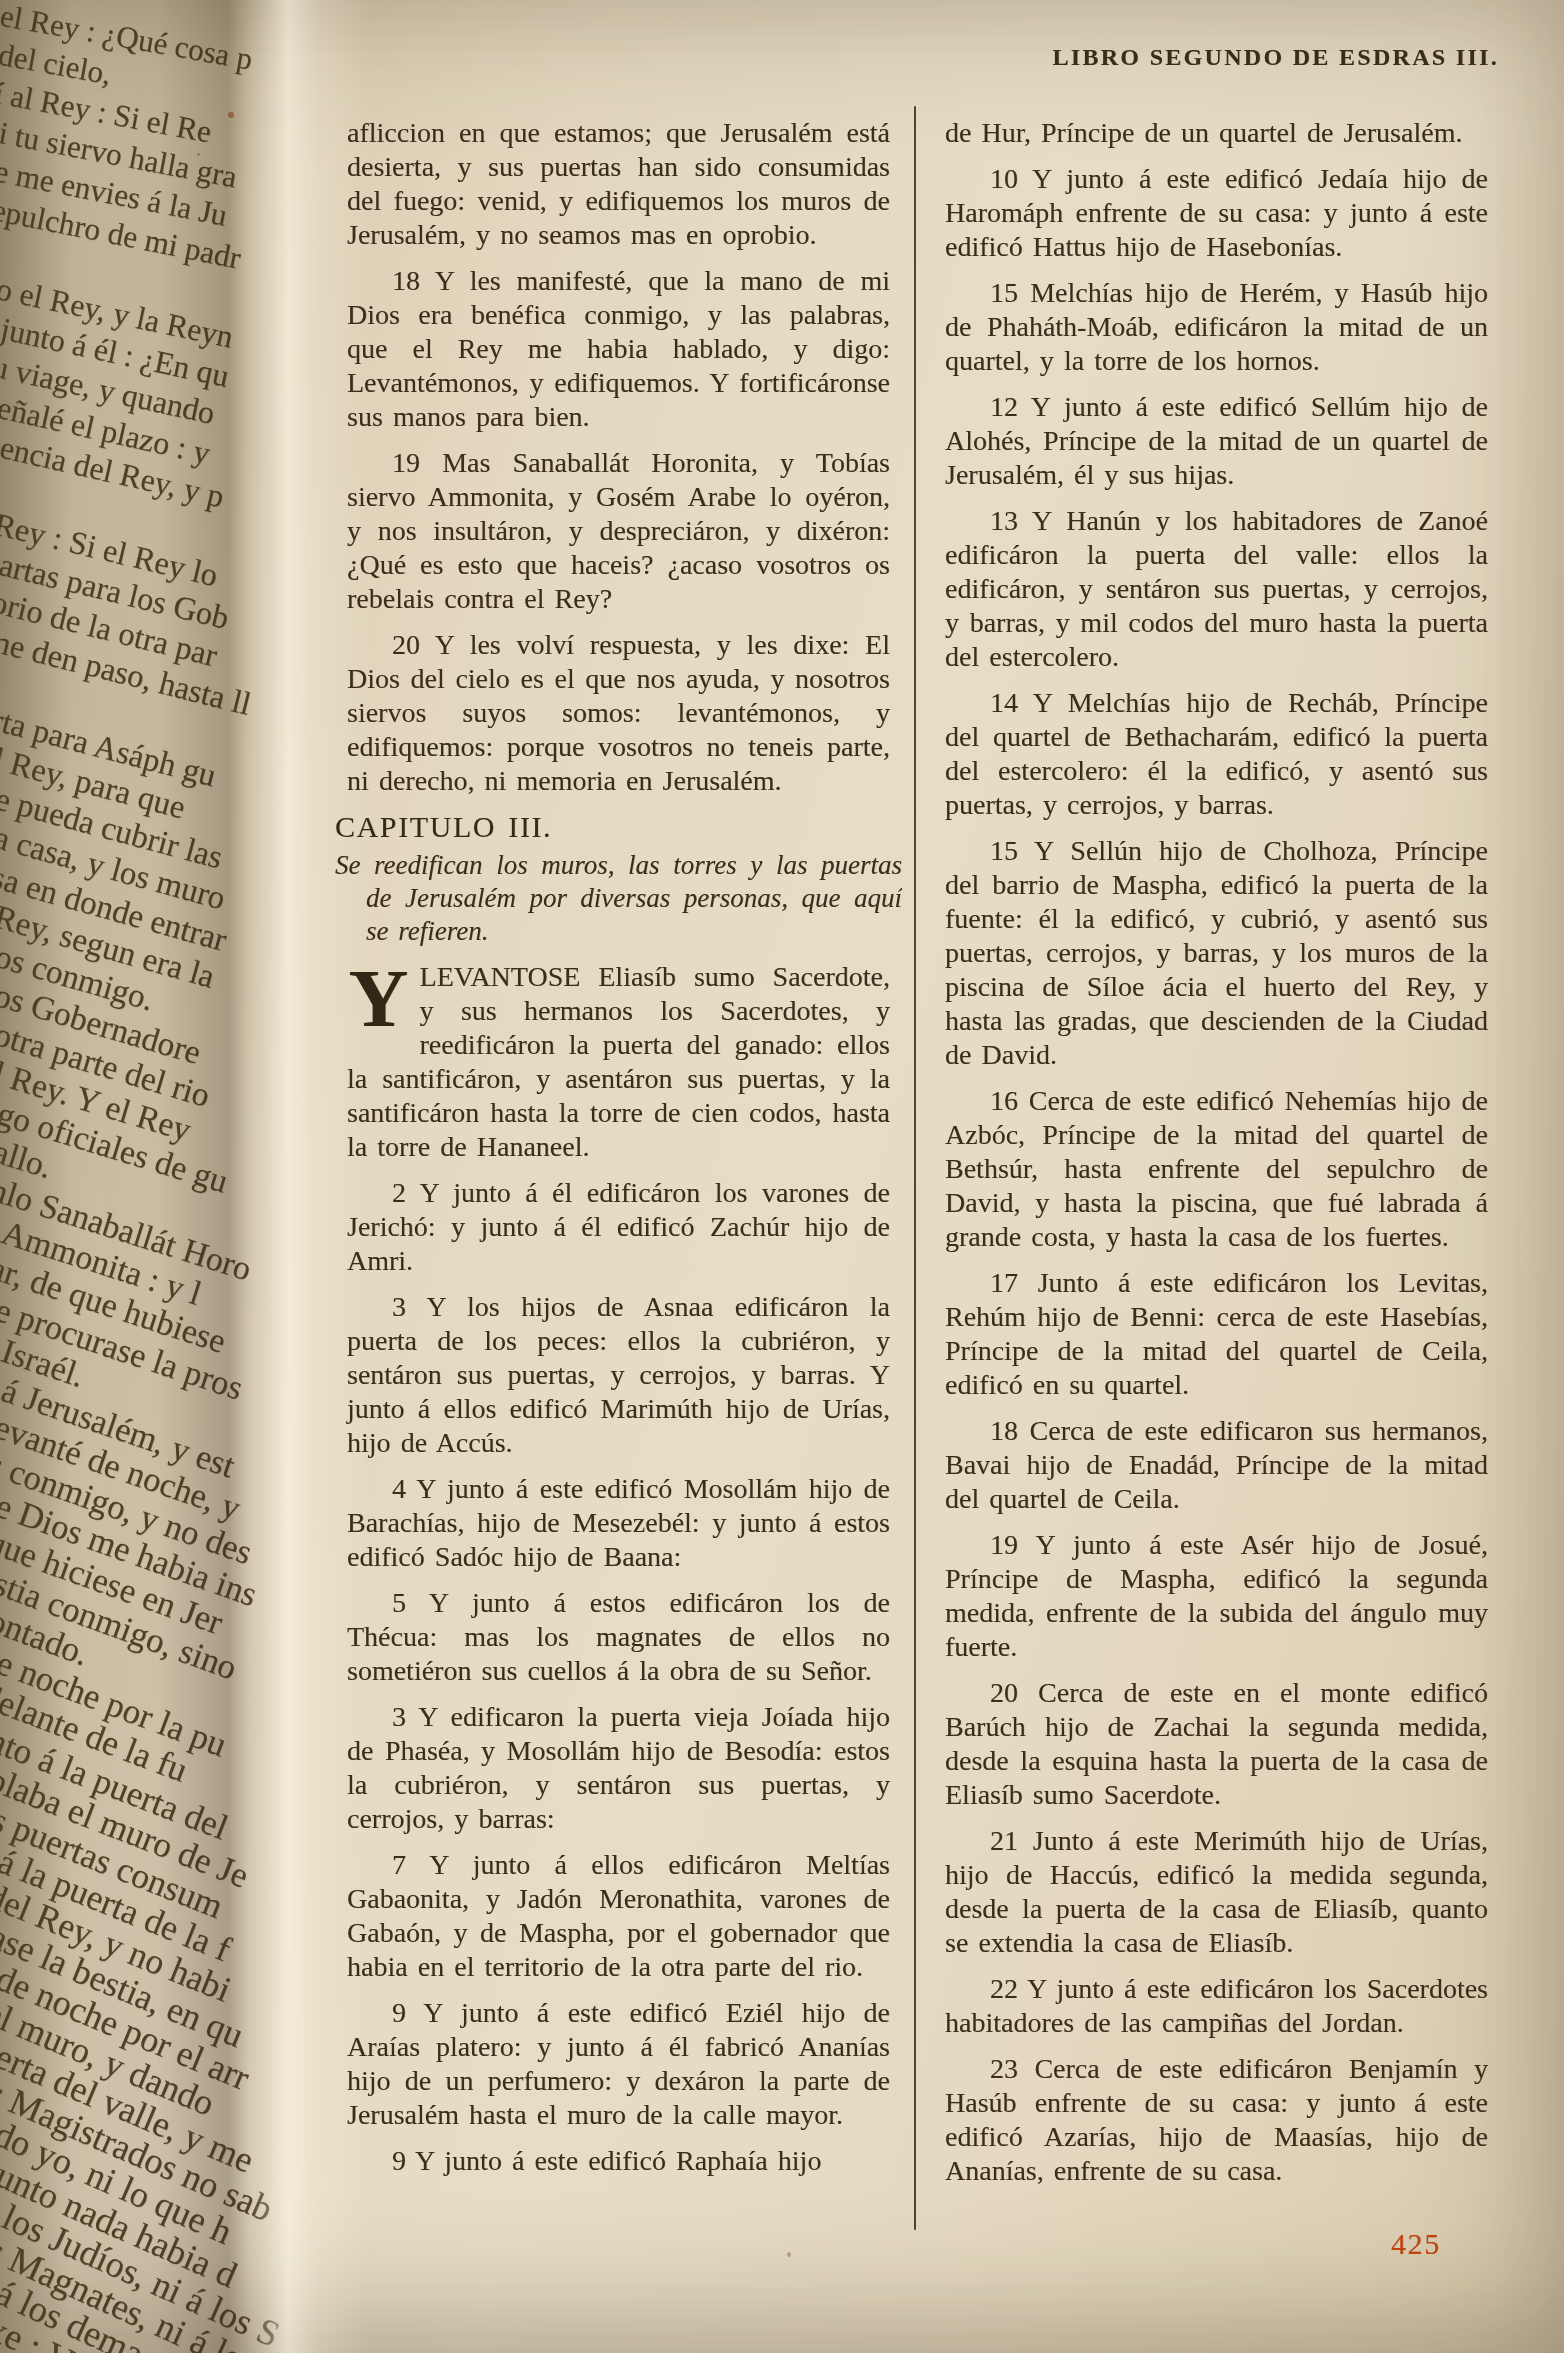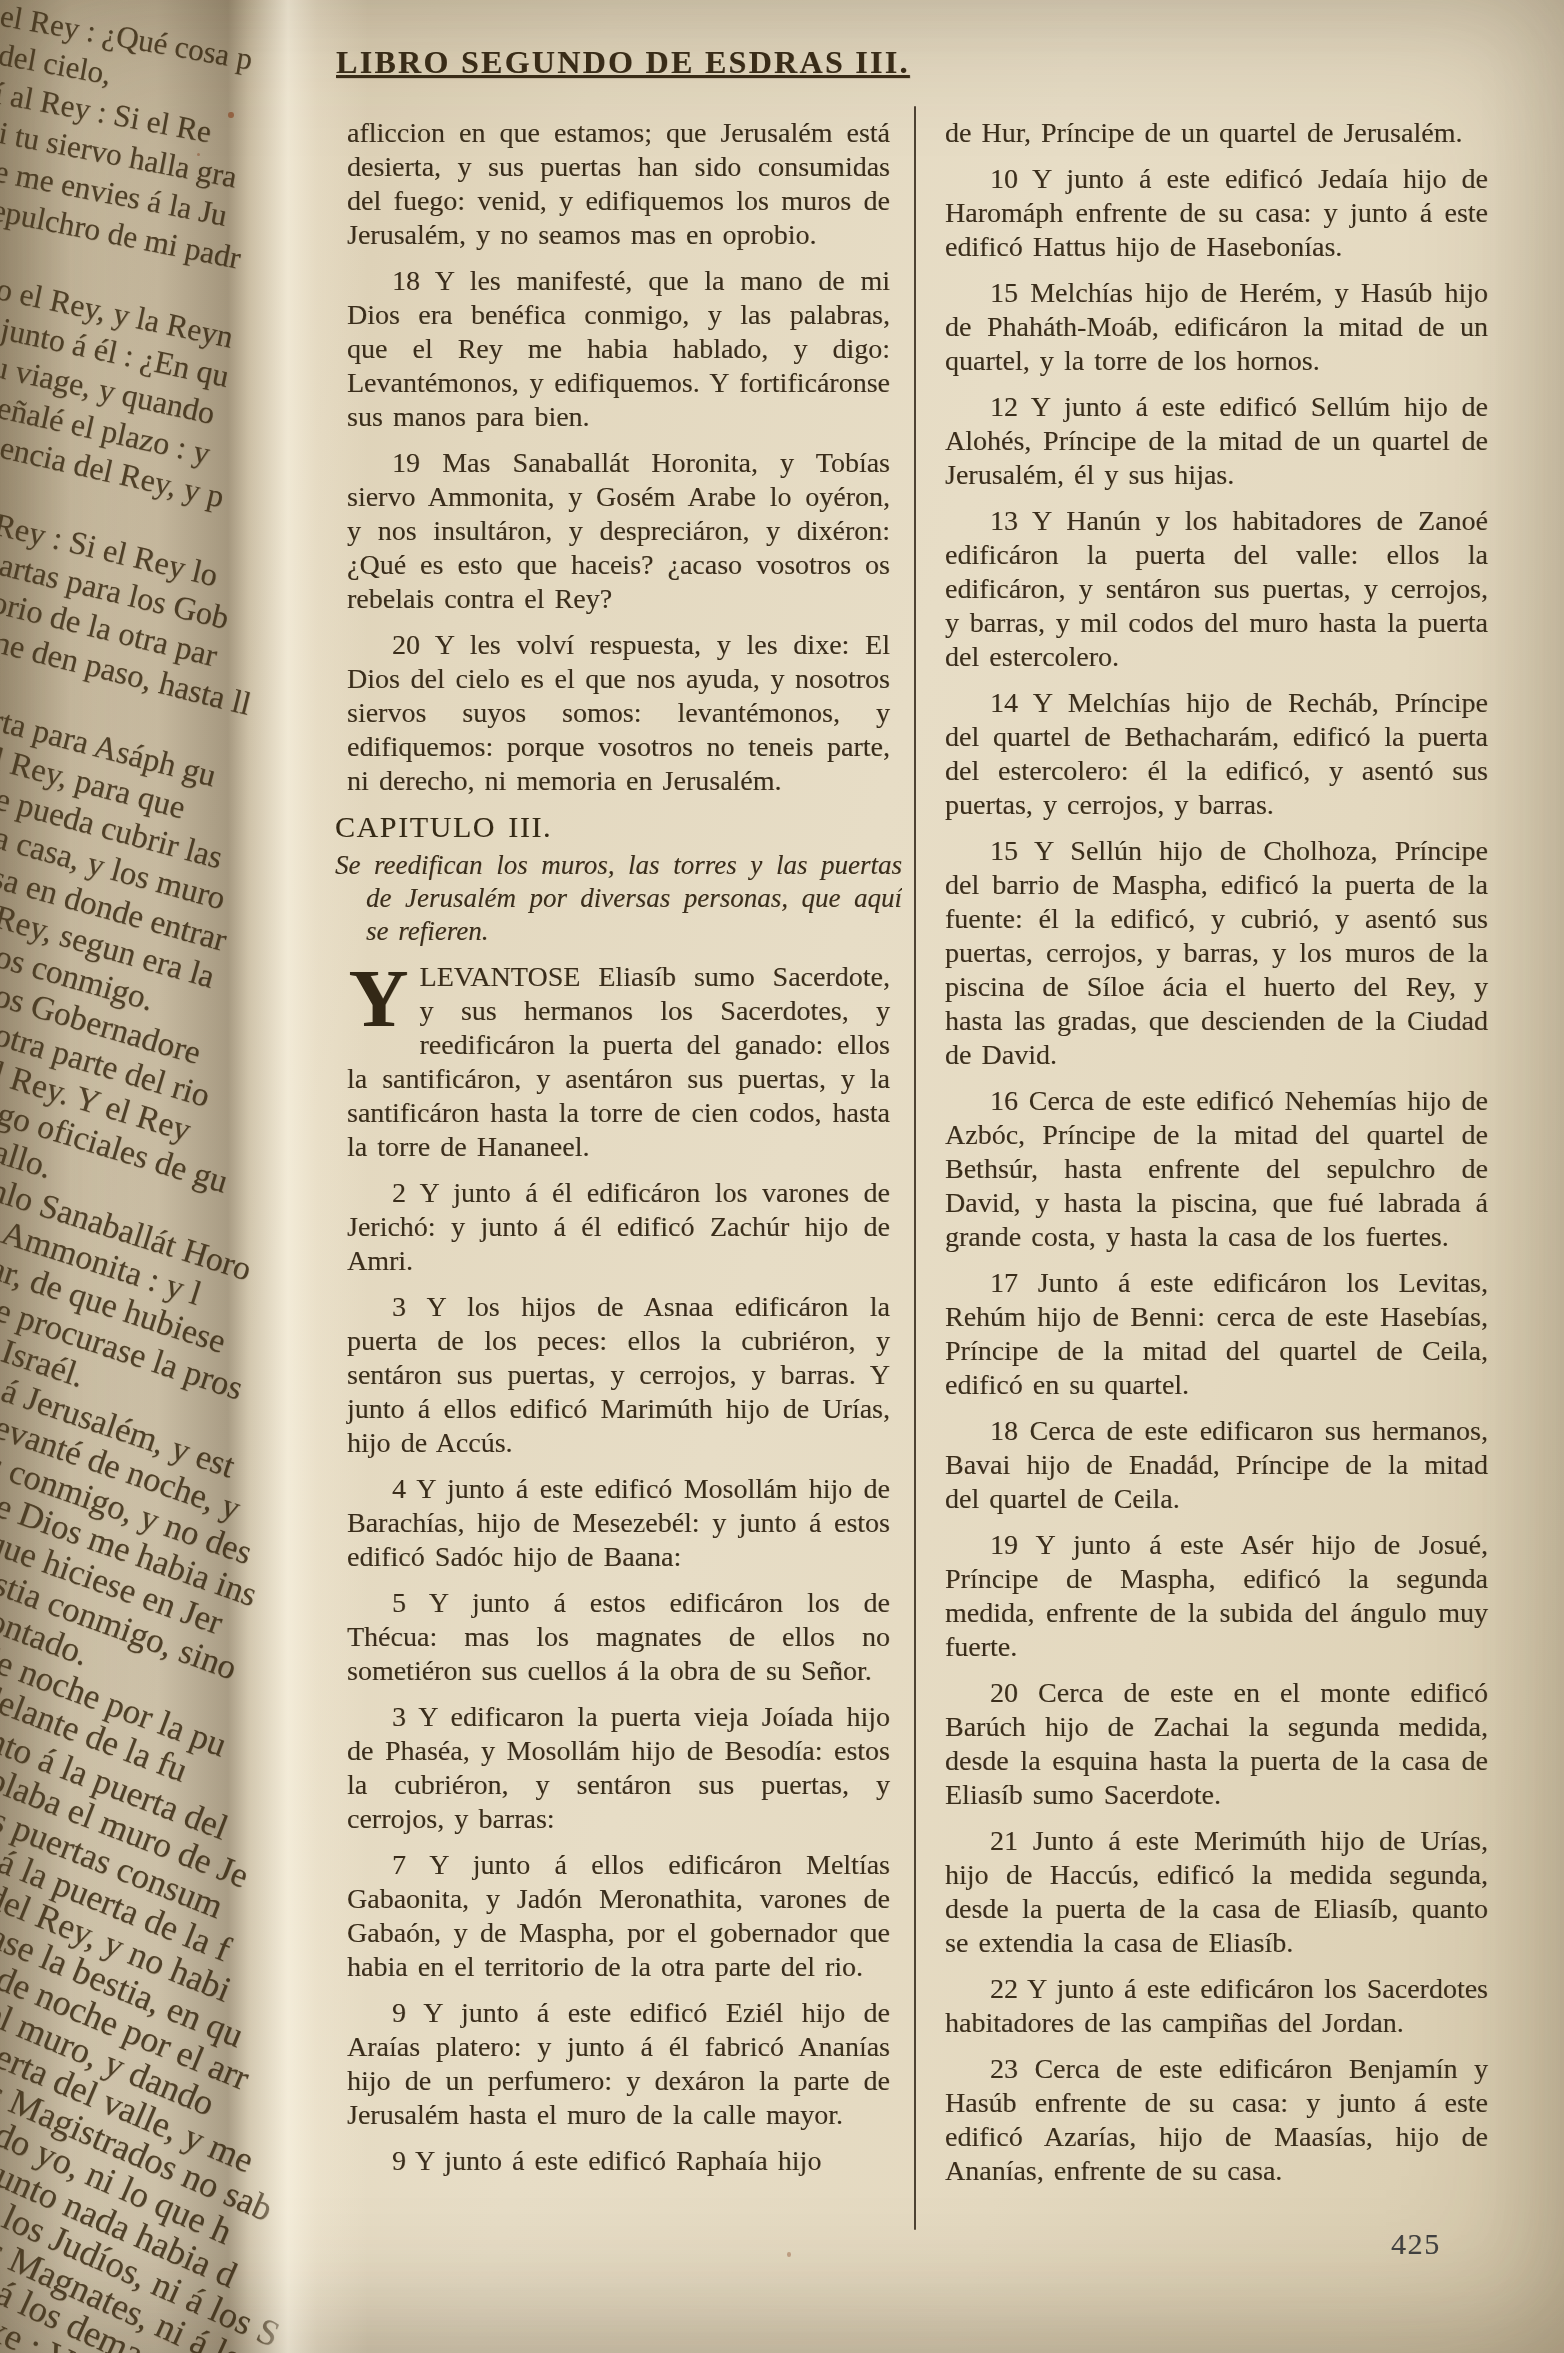--- a/index.html
+++ b/index.html
@@ -36,22 +36,22 @@
       rgba(70,52,28,.14) 156px,
       rgba(58,42,20,.34) 228px,
       rgba(58,42,20,.10) 249px,
       rgba(255,250,235,.55) 288px,
       rgba(250,242,224,.28) 317px,
       rgba(232,222,198,0) 368px);
   }
   
   .header{
     position:absolute;left:336px;top:44px;width:1163px;
-    text-align:left;font-size:32px;font-weight:bold;letter-spacing:2.3px;
-    color:#392c18;text-shadow:0.4px 0.4px 0 rgba(57,44,24,.35);text-decoration:underline;
+    text-align:right;font-size:24px;font-weight:bold;letter-spacing:2.3px;
+    color:#392c18;text-shadow:0.4px 0.4px 0 rgba(57,44,24,.35);
   }
   
   .col{
     position:absolute;top:104px;height:2160px;overflow:hidden;
     font-size:28px;line-height:34px;text-align:justify;
     word-spacing:3.1px;color:#3a2d1b;
     text-shadow:0.4px 0.4px 0 rgba(58,45,27,.30);
   }
   .col.left{left:335px;width:567px;}
   .col.right{left:933px;width:567px;}
@@ -69,21 +69,21 @@
   .dropcap{
     float:left;font-size:83px;line-height:69px;font-weight:bold;
     margin:4.7px 11px 0 1.6px;color:#332816;
   }
   .divider{
     position:absolute;left:914px;top:106px;width:2.3px;height:2124px;
     background:#33281a;opacity:.85;border-radius:1.6px;
   }
   .pagenum{
     position:absolute;left:1391px;top:2227px;
-    font-size:30px;letter-spacing:1.6px;color:#404040;
+    font-size:30px;letter-spacing:1.6px;color:#c2410c;
     text-shadow:0.4px 0.4px 0 rgba(58,45,27,.3);
     text-align:right;
   }
   
   .speck{position:absolute;border-radius:50%;background:#8a4b2a;opacity:.7;}
 </style>
 </head>
 <body>
 
 <div id="paper"></div>

